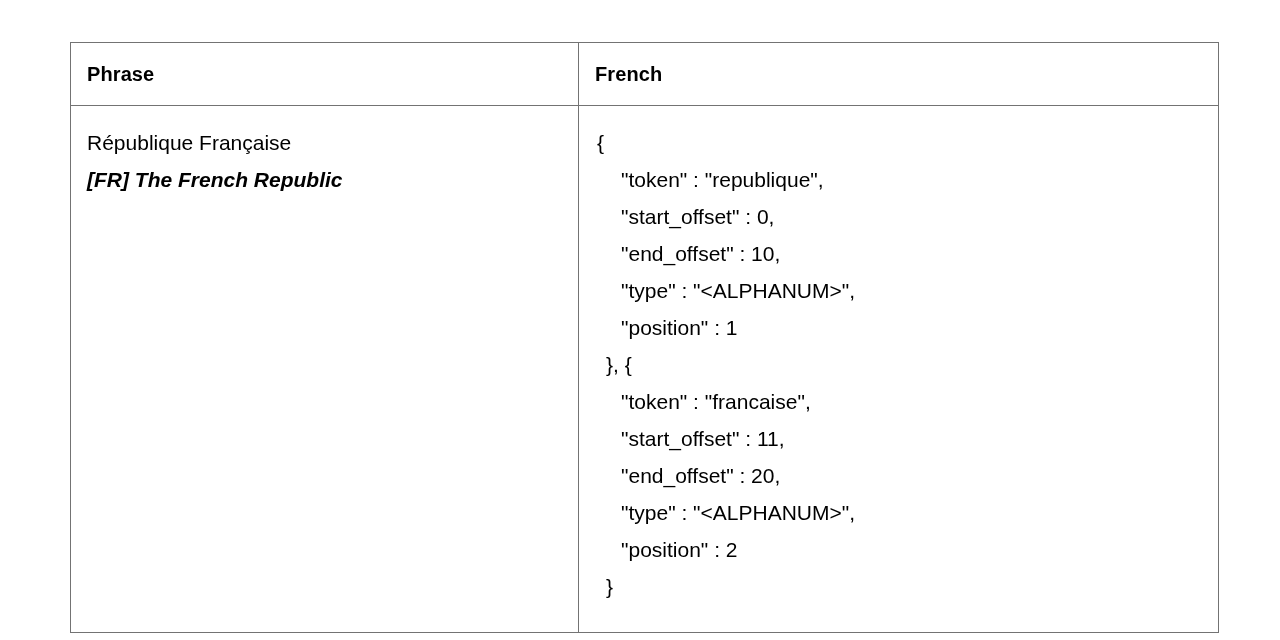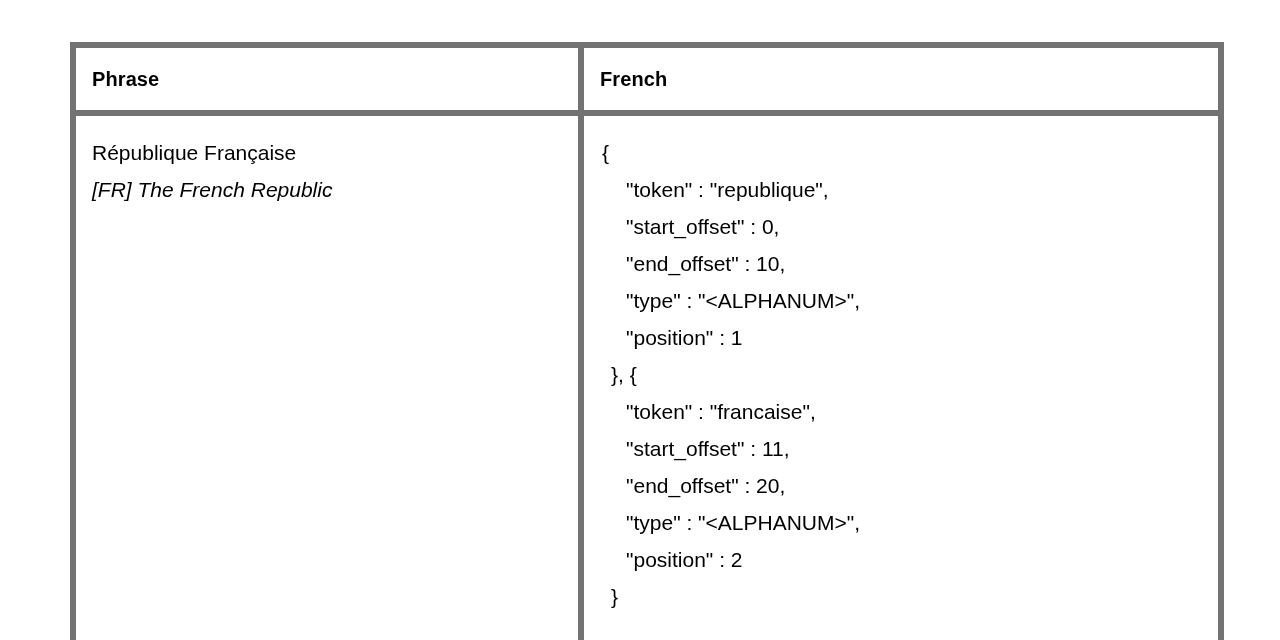--- a/index.html
+++ b/index.html
@@ -31,21 +31,21 @@
     border-collapse: collapse;
     table-layout: fixed;
     background: #ffffff;
   }
 
   .token-table col.col-phrase { width: 508px; }
   .token-table col.col-tokens { width: 640px; }
 
   .token-table th,
   .token-table td {
-    border: 6px solid #737373;
+    border: 1px solid #737373;
     background: #ffffff;
     vertical-align: top;
     text-align: left;
     padding: 0;
   }
 
   
   .token-table thead th {
     height: 62px;
     padding: 0 0 0 16px;
@@ -70,21 +70,21 @@
   .phrase-native {
     font-size: 21px;
     font-weight: normal;
     font-style: normal;
     line-height: 37px;
     white-space: pre;
     color: #000000;
   }
   .phrase-translation {
     font-size: 21px;
-    font-weight: normal;
+    font-weight: bold;
     font-style: italic;
     line-height: 37px;
     white-space: pre;
     color: #000000;
   }
 
   
   .tokens-cell {
     padding-left: 18px !important;
   }

